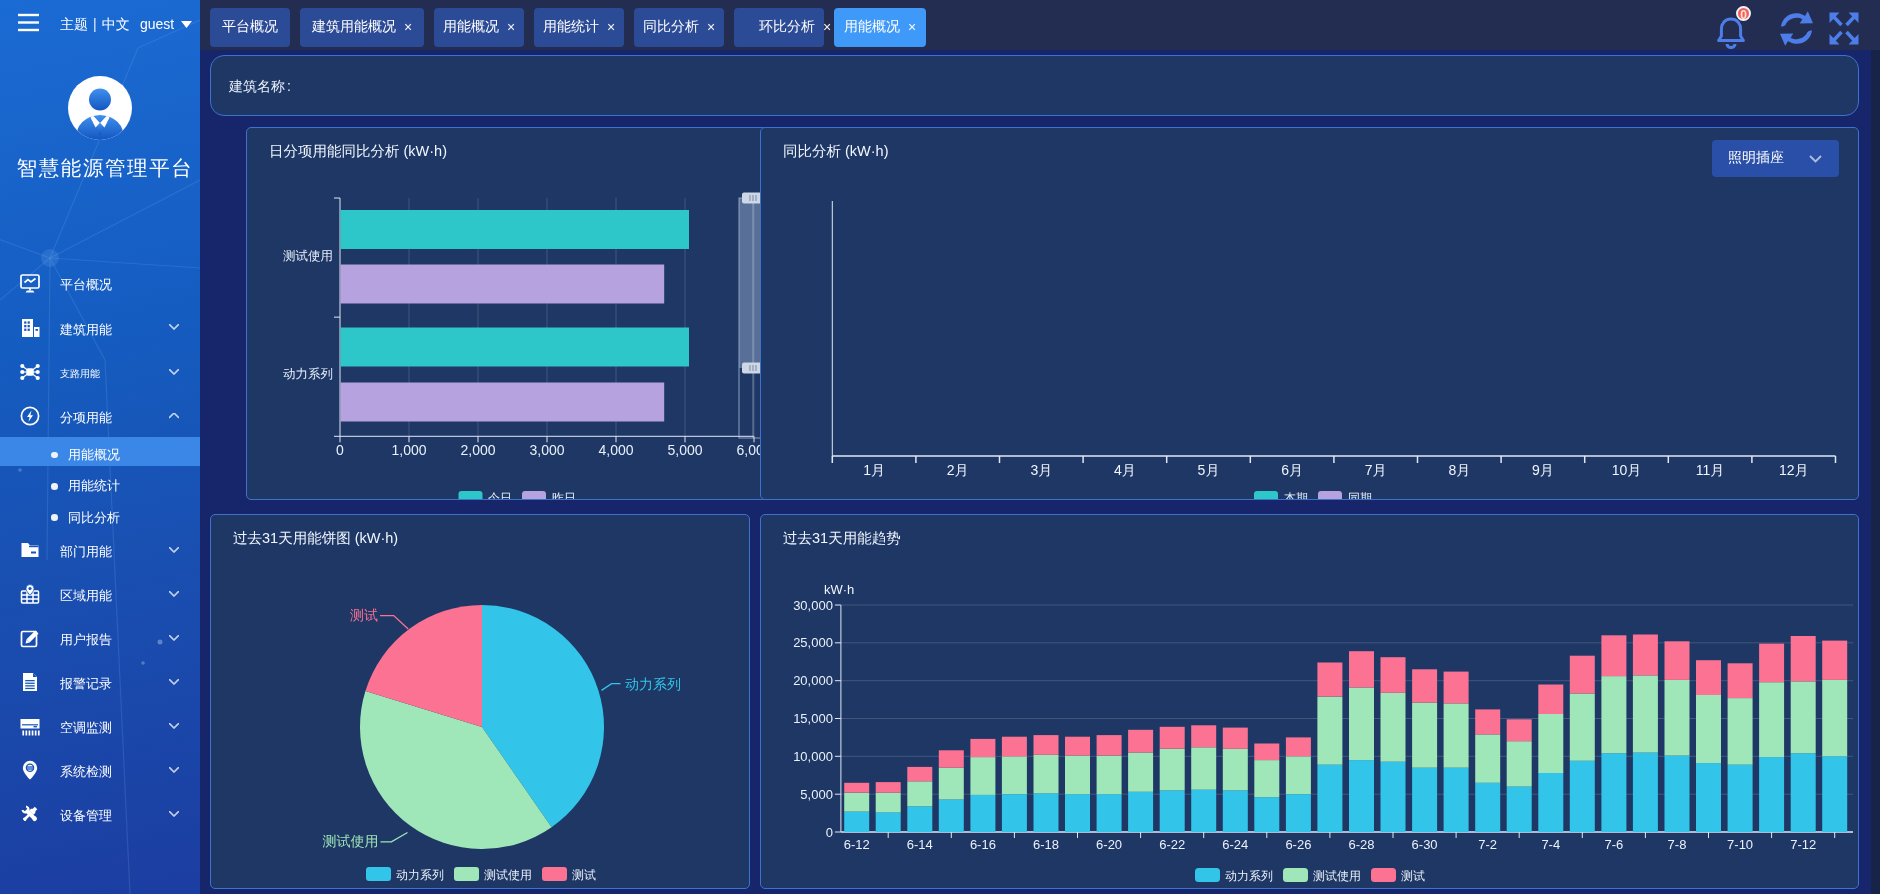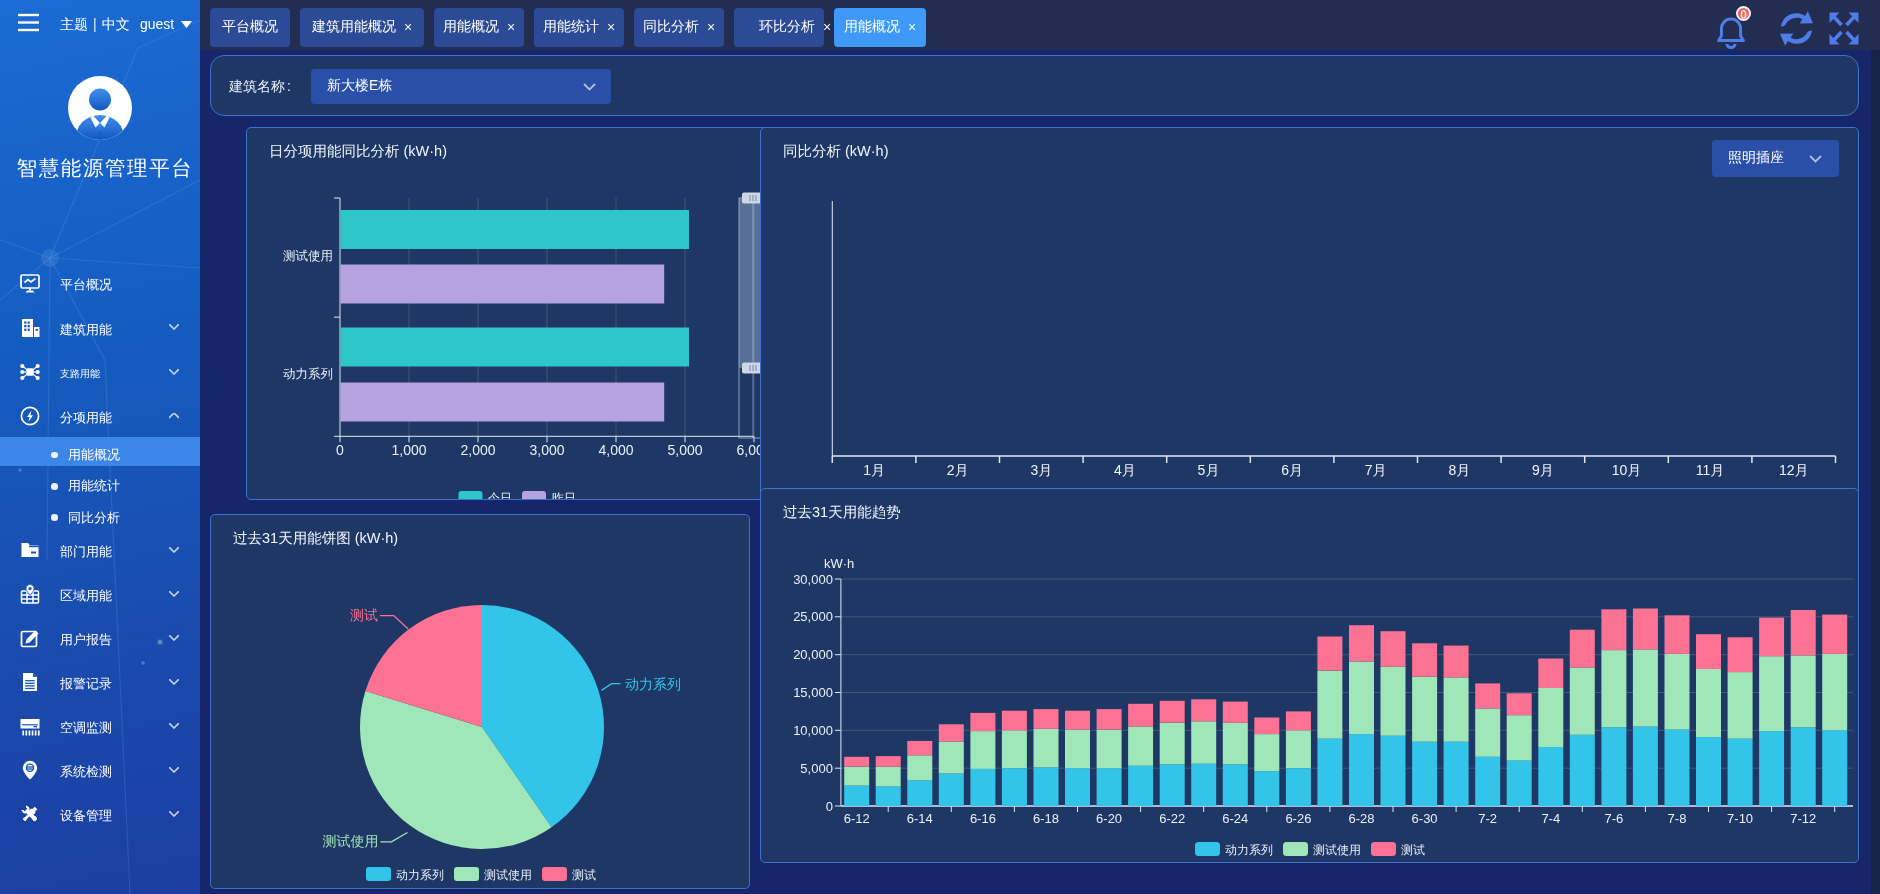--- a/index.html
+++ b/index.html
@@ -239,26 +239,20 @@
       <line x1="26" y1="4" x2="17.5" y2="13" stroke="#4c7de8" stroke-width="3.6"></line>
 <polygon points="29.5,32.5 19.5,32.5 29.5,22"></polygon>
       <line x1="26" y1="29" x2="17.5" y2="20" stroke="#4c7de8" stroke-width="3.6"></line>
 <polygon points="0.5,32.5 10.5,32.5 0.5,22"></polygon>
       <line x1="4" y1="29" x2="12.5" y2="20" stroke="#4c7de8" stroke-width="3.6"></line>
 </g>
 </svg>
 <div class="abs" style="left:1871px;top:50px;width:9px;height:844px;background:#172448;"></div>
 <div class="panel" style="left:210px;top:55px;width:1649px;height:61px;border-radius:14px;">
 <div class="abs" style="left:18px;top:22px;font-size:14px;">建筑名称<span style="margin-left:2px">:</span></div>
-<div class="abs" style="left:100px;top:13px;width:300px;height:35px;background:#2a4fa8;border-radius:4px;">
- <div class="abs" style="left:16px;top:8px;font-size:14px;color:#fff;">新大楼E栋</div>
- <svg class="abs" style="left:272px;top:14px" width="13" height="8">
-        <polyline points="1,1 6.5,6.5 12,1" stroke="#aebfdd" stroke-width="1.8" fill="none"></polyline>
-      </svg>
-</div>
 </div>
 <div class="panel" style="left:210px;top:127px;width:540px;height:373px;margin-left:36px;">
     <div class="ptitle">日分项用能同比分析 (kW·h)</div>
     <svg class="abs" style="left:0;top:0" width="540" height="373">
       <line x1="162" y1="70" x2="162" y2="308.3" stroke="rgba(255,255,255,0.16)" stroke-width="1"></line>
       <line x1="231" y1="70" x2="231" y2="308.3" stroke="rgba(255,255,255,0.16)" stroke-width="1"></line>
       <line x1="300" y1="70" x2="300" y2="308.3" stroke="rgba(255,255,255,0.16)" stroke-width="1"></line>
       <line x1="369" y1="70" x2="369" y2="308.3" stroke="rgba(255,255,255,0.16)" stroke-width="1"></line>
       <line x1="438" y1="70" x2="438" y2="308.3" stroke="rgba(255,255,255,0.16)" stroke-width="1"></line>
       <line x1="507" y1="70" x2="507" y2="308.3" stroke="rgba(255,255,255,0.16)" stroke-width="1"></line>
@@ -359,21 +353,21 @@
       <polyline points="197.2,114 182.7,100.6 169,100.6" stroke="#fb7293" stroke-width="1.3" fill="none"></polyline>
       <text x="167" y="105.3" font-size="14" fill="#fb7293" text-anchor="end">测试</text>
       <rect x="155" y="352" width="25" height="14" rx="3" fill="#32c5e9"></rect>
       <text x="185" y="364" font-size="12" fill="#eaf1fb">动力系列</text>
       <rect x="243" y="352" width="25" height="14" rx="3" fill="#9fe6b8"></rect>
       <text x="273" y="364" font-size="12" fill="#eaf1fb">测试使用</text>
       <rect x="331" y="352" width="25" height="14" rx="3" fill="#fb7293"></rect>
       <text x="361" y="364" font-size="12" fill="#eaf1fb">测试</text>
     </svg>
   </div>
-<div class="panel" style="left:760px;top:488px;width:1099px;height:375px;">
+<div class="panel" style="left:760px;top:514px;width:1099px;height:375px;">
     <div class="ptitle">过去31天用能趋势</div>
     <svg class="abs" style="left:0;top:0" width="1099" height="375">
       <text x="63" y="79" font-size="13" fill="#f0f5fd">kW·h</text>
       <line x1="79.9" y1="90.0" x2="1092" y2="90.0" stroke="rgba(255,255,255,0.16)" stroke-width="1"></line>
       <text x="71.9" y="94.5" font-size="13" fill="#eaf1fb" text-anchor="end">30,000</text>
       <line x1="79.9" y1="127.8" x2="1092" y2="127.8" stroke="rgba(255,255,255,0.16)" stroke-width="1"></line>
       <text x="71.9" y="132.3" font-size="13" fill="#eaf1fb" text-anchor="end">25,000</text>
       <line x1="79.9" y1="165.7" x2="1092" y2="165.7" stroke="rgba(255,255,255,0.16)" stroke-width="1"></line>
       <text x="71.9" y="170.2" font-size="13" fill="#eaf1fb" text-anchor="end">20,000</text>
       <line x1="79.9" y1="203.5" x2="1092" y2="203.5" stroke="rgba(255,255,255,0.16)" stroke-width="1"></line>

